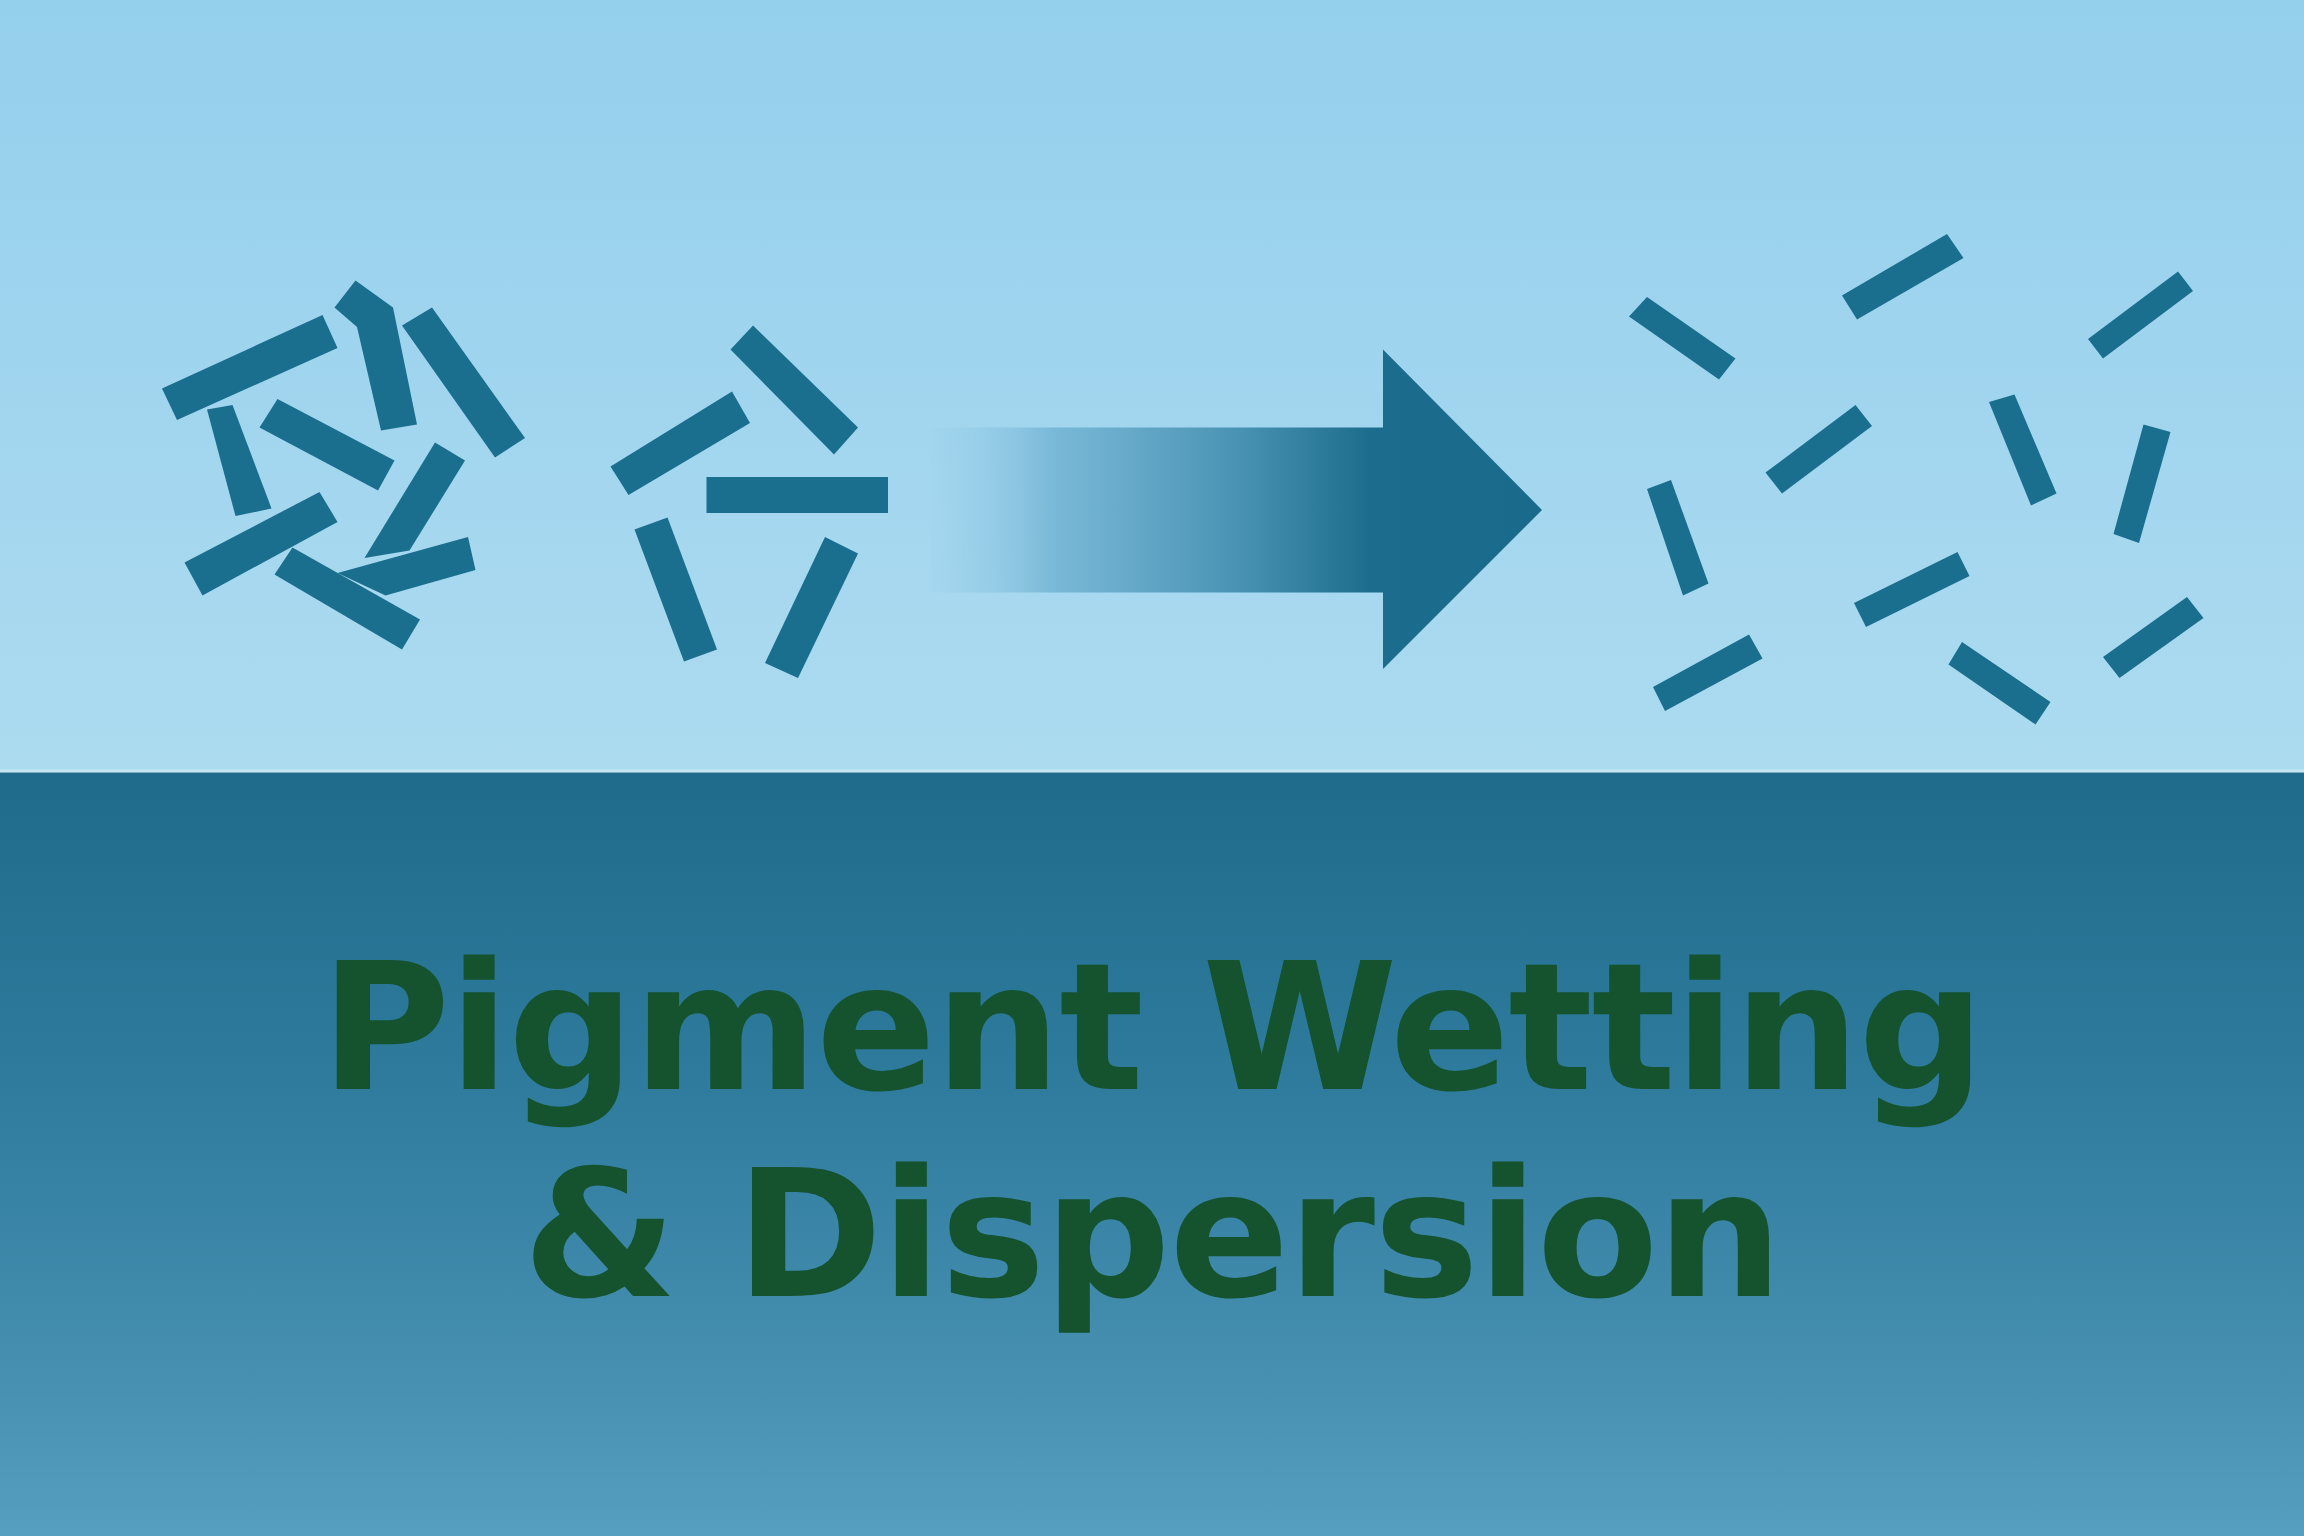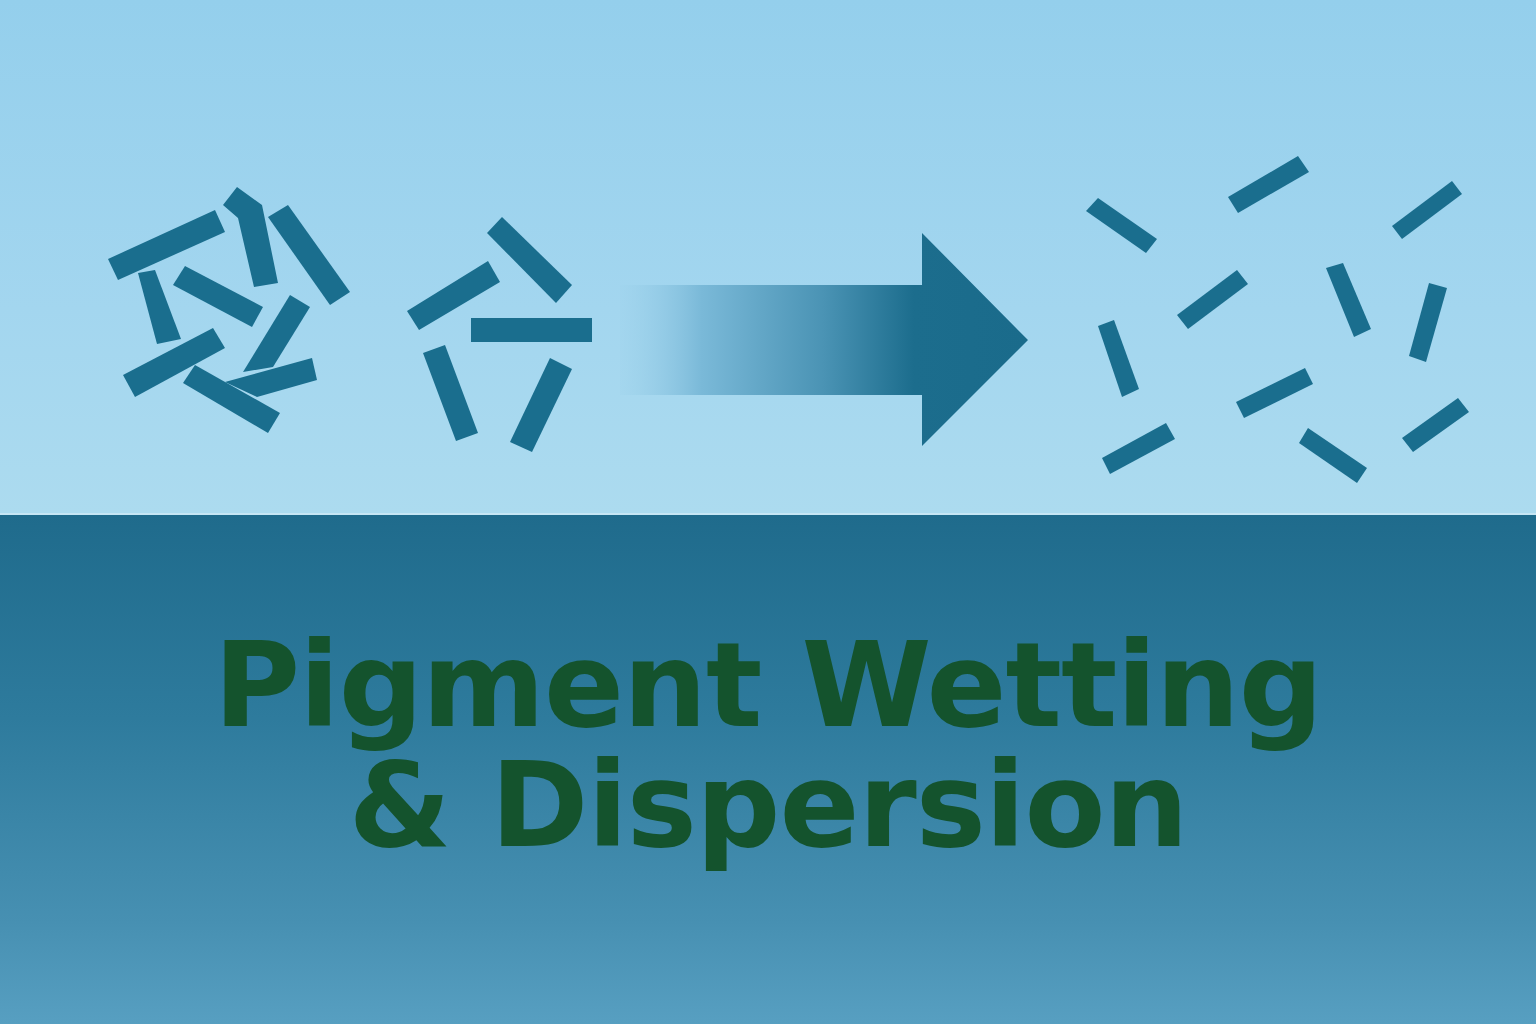--- a/index.html
+++ b/index.html
@@ -3,21 +3,21 @@
 <meta charset="utf-8">
 <style>
   html, body { margin: 0; padding: 0; }
   body { width: 1536px; height: 1024px; overflow: hidden; position: relative; font-family: "DejaVu Sans", "Liberation Sans", sans-serif; }
   .top-panel { position: absolute; left: 0; top: 0; width: 1536px; height: 514px; background: linear-gradient(180deg, #94cfec 0%, #a3d6ef 60%, #acdbef 100%); }
   .divider { position: absolute; left: 0; top: 513px; width: 1536px; height: 2px; background: #c6e6f4; }
   .bottom-panel { position: absolute; left: 0; top: 515px; width: 1536px; height: 509px; background: linear-gradient(180deg, #1f6b8c 0%, #2e7b9d 40%, #4790b2 80%, #579fc1 100%); }
   .illustration { position: absolute; left: 0; top: 0; width: 1536px; height: 514px; }
   .title { position: absolute; left: 0; width: 1536px; text-align: center; color: #14532d; font-weight: bold; letter-spacing: -1px; margin-top: 19px; }
   .title-line-1 { top: 596px; font-size: 118px; line-height: 140px; }
-  .title-line-2 { top: 716px; font-size: 118px; line-height: 140px; }
+  .title-line-2 { top: 734px; font-size: 118px; line-height: 140px; }
 </style>
 </head>
 <body>
 
 <div class="top-panel"></div>
 <div class="divider"></div>
 <div class="bottom-panel"></div>
 
 <svg class="illustration" viewBox="0 0 1536 514" width="1536" height="514" xmlns="http://www.w3.org/2000/svg">
   <defs>

